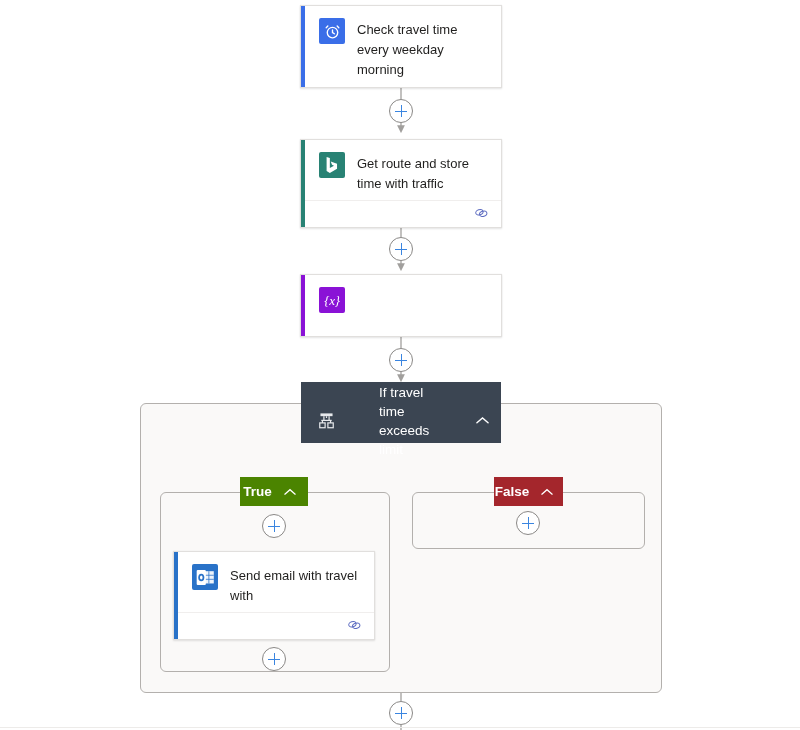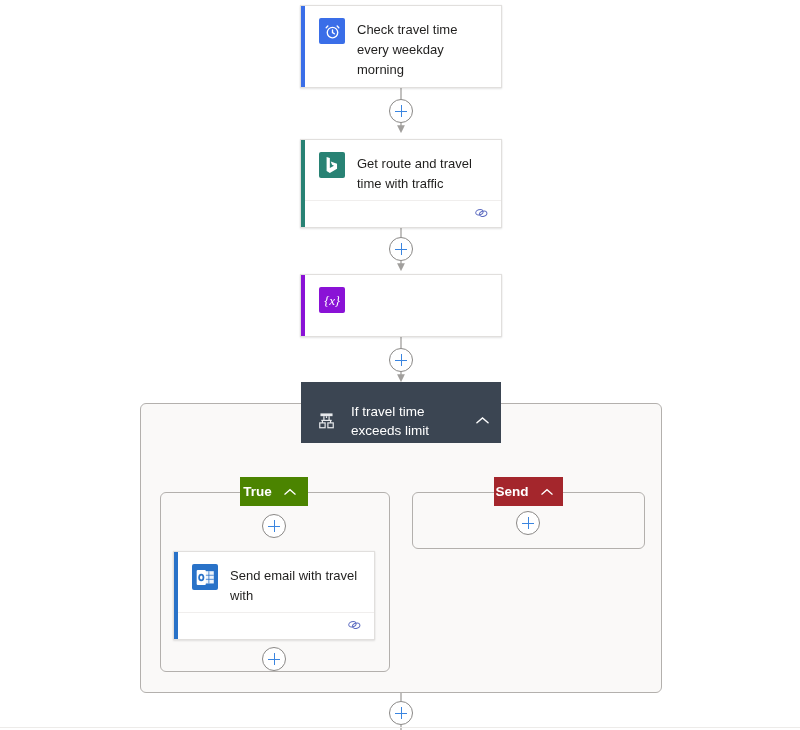--- a/index.html
+++ b/index.html
@@ -87,20 +87,21 @@
   }
 
   
   .cond-node {
     position: absolute;
     background: #3b4552;
     display: flex;
     align-items: center;
     box-sizing: border-box;
     padding: 16px 10px 0 14px;
+    gap: 28px;
   }
   .cond-icon {
     width: 22px; height: 22px;
     flex: 0 0 22px;
     margin-right: 14px;
     display: flex; align-items: center; justify-content: center;
   }
   .cond-title {
     flex: 1 1 auto;
     color: #ffffff;
@@ -233,21 +234,21 @@
 
   <div class="card" style="left:300px; top:139px; width:202px; height:89px;">
     <div class="accent" style="background:#288274;"></div>
     <div class="card-head">
       <div class="card-icon ic-bing">
         <svg width="16" height="18" viewBox="0 0 16 20" fill="#ffffff">
           <path d="M2.0 1.0 L5.6 2.3 L5.6 13.4 L10.2 10.8 L8.0 9.8 L6.6 6.2
                    L13.6 8.7 L13.6 14.2 L5.6 18.8 L2.0 16.7 Z"></path>
         </svg>
       </div>
-      <div class="card-title">Get route and travel time with traffic</div>
+      <div class="card-title">Get route and store time with traffic</div>
     </div>
     <div class="card-foot">
       <span>
         <svg width="15" height="12" viewBox="0 0 20 14" fill="none" stroke="#5c6bc0" stroke-width="1.3">
           <ellipse cx="7.2" cy="6.0" rx="5.0" ry="3.4" transform="rotate(-18 7.2 6.0)"></ellipse>
           <ellipse cx="12.3" cy="8.0" rx="5.0" ry="3.4" transform="rotate(-18 12.3 8.0)"></ellipse>
         </svg>
       </span>
     </div>
   </div>
@@ -289,21 +290,21 @@
   <div class="badge badge-true" style="left:240px; top:477px; width:68px; height:29px;">
     <span class="lbl">True</span>
     <span>
       <svg width="12" height="8" viewBox="0 0 14 9" fill="none" stroke="#ffffff" stroke-width="1.5" stroke-linecap="round">
         <path d="M1 7 L7 1.8 L13 7"></path>
       </svg>
     </span>
   </div>
 
   <div class="badge badge-false" style="left:494px; top:477px; width:69px; height:29px;">
-    <span class="lbl">Send</span>
+    <span class="lbl">False</span>
     <span>
       <svg width="12" height="8" viewBox="0 0 14 9" fill="none" stroke="#ffffff" stroke-width="1.5" stroke-linecap="round">
         <path d="M1 7 L7 1.8 L13 7"></path>
       </svg>
     </span>
   </div>
 
   <div class="card" style="left:173px; top:551px; width:202px; height:89px;">
     <div class="accent" style="background:#2972c8;"></div>
     <div class="card-head">

